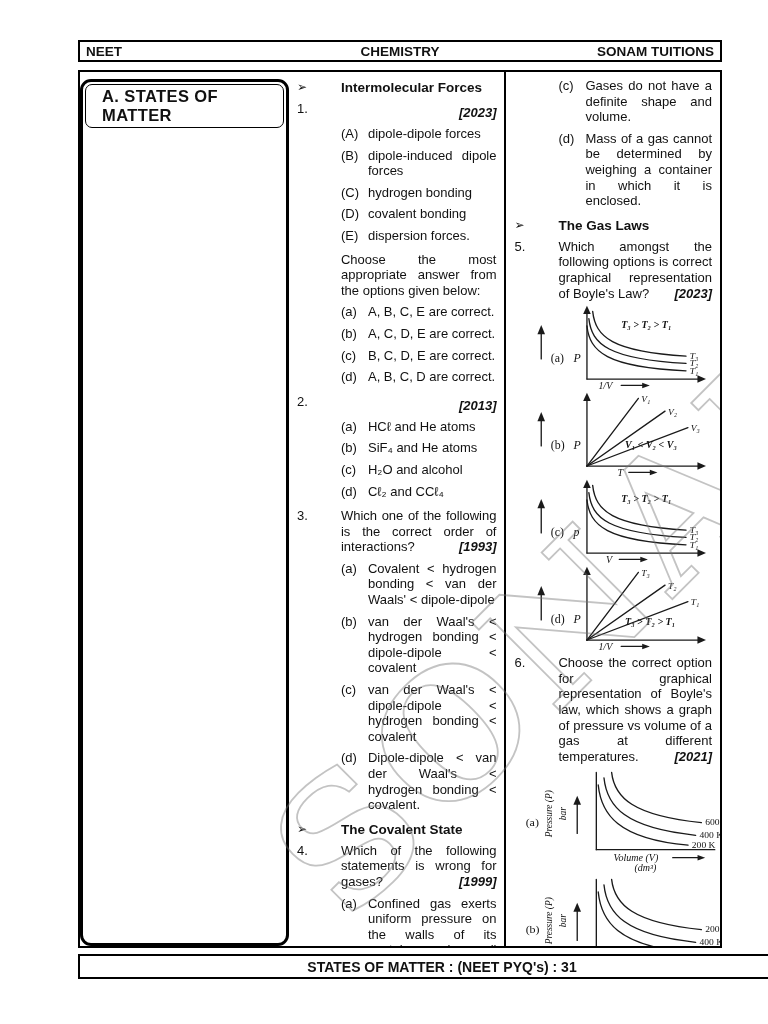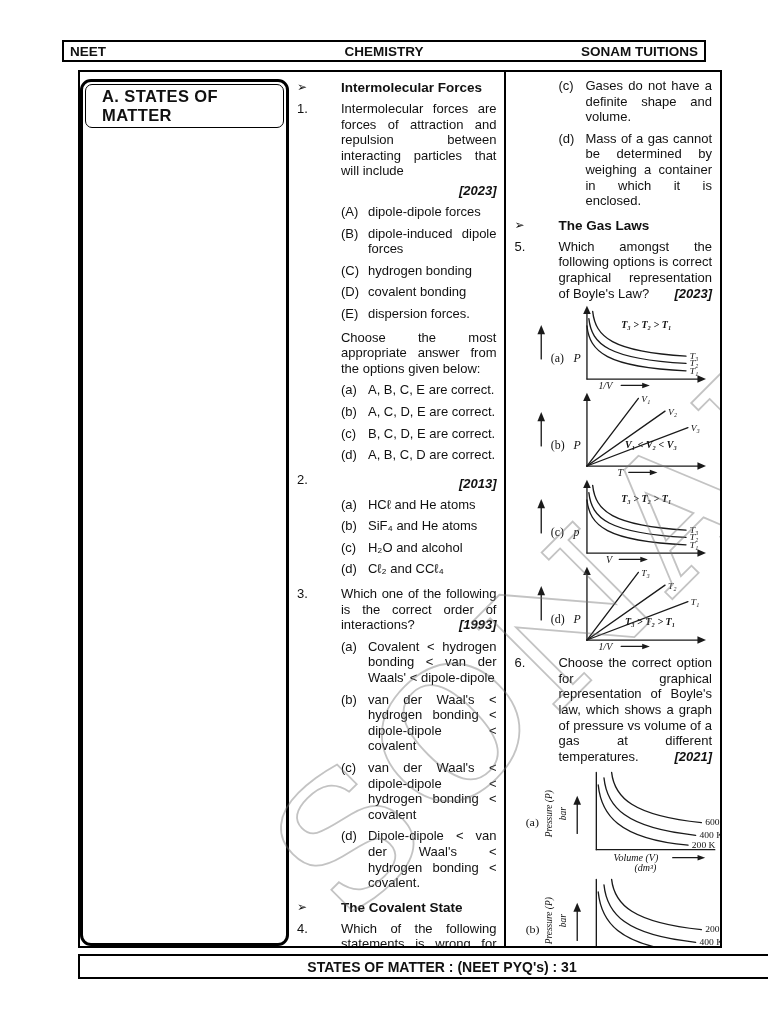--- a/index.html
+++ b/index.html
@@ -1,19 +1,19 @@
 <!DOCTYPE html>
 <html><head>
 <meta charset="utf-8">
 <style>
   html,body{margin:0;padding:0;background:#fff;}
   body{width:768px;height:1024px;position:relative;font-family:"Liberation Sans","DejaVu Sans",sans-serif;color:#111;}
   .page{position:absolute;inset:0;background:#fff;}
 
-  .header-bar{position:absolute;left:62px;top:40px;width:644px;height:22px;border:2px solid #000;
+  .header-bar{position:absolute;left:78px;top:40px;width:644px;height:22px;border:2px solid #000;
     box-sizing:border-box;display:grid;grid-template-columns:1fr auto 1fr;align-items:center;
     padding:0 6px;font-weight:bold;font-size:13.5px;}
   .header-bar .hl{text-align:left}
   .header-bar .hc{}
   .header-bar .hr{text-align:right}
 
   .main-box{position:absolute;left:78px;top:70px;width:644px;height:878px;border:2px solid #000;
     box-sizing:border-box;display:flex;flex-direction:row;overflow:hidden;}
 
   .title-row{display:flex;justify-content:center;margin-top:7px;}
@@ -89,21 +89,20 @@
       <div class="col col-left">
 
         <div class="section-row">
           <span class="lead bullet-glyph">➢</span>
           <span>Intermolecular Forces</span>
         </div>
 
         <div class="q">
           <span class="qnum">1.</span>
           <div class="qbody">
-            <div class="qtext">Intermolecular forces are forces of attraction and repulsion between interacting particles that will include</div>
             <div class="year-line">[2023]</div>
             <div class="opts">
               <div class="opt">
                   <span class="olabel">(A)</span>
                   <span class="otext">dipole-dipole forces</span>
                 </div>
               <div class="opt">
                   <span class="olabel">(B)</span>
                   <span class="otext">dipole-induced dipole forces</span>
                 </div>

